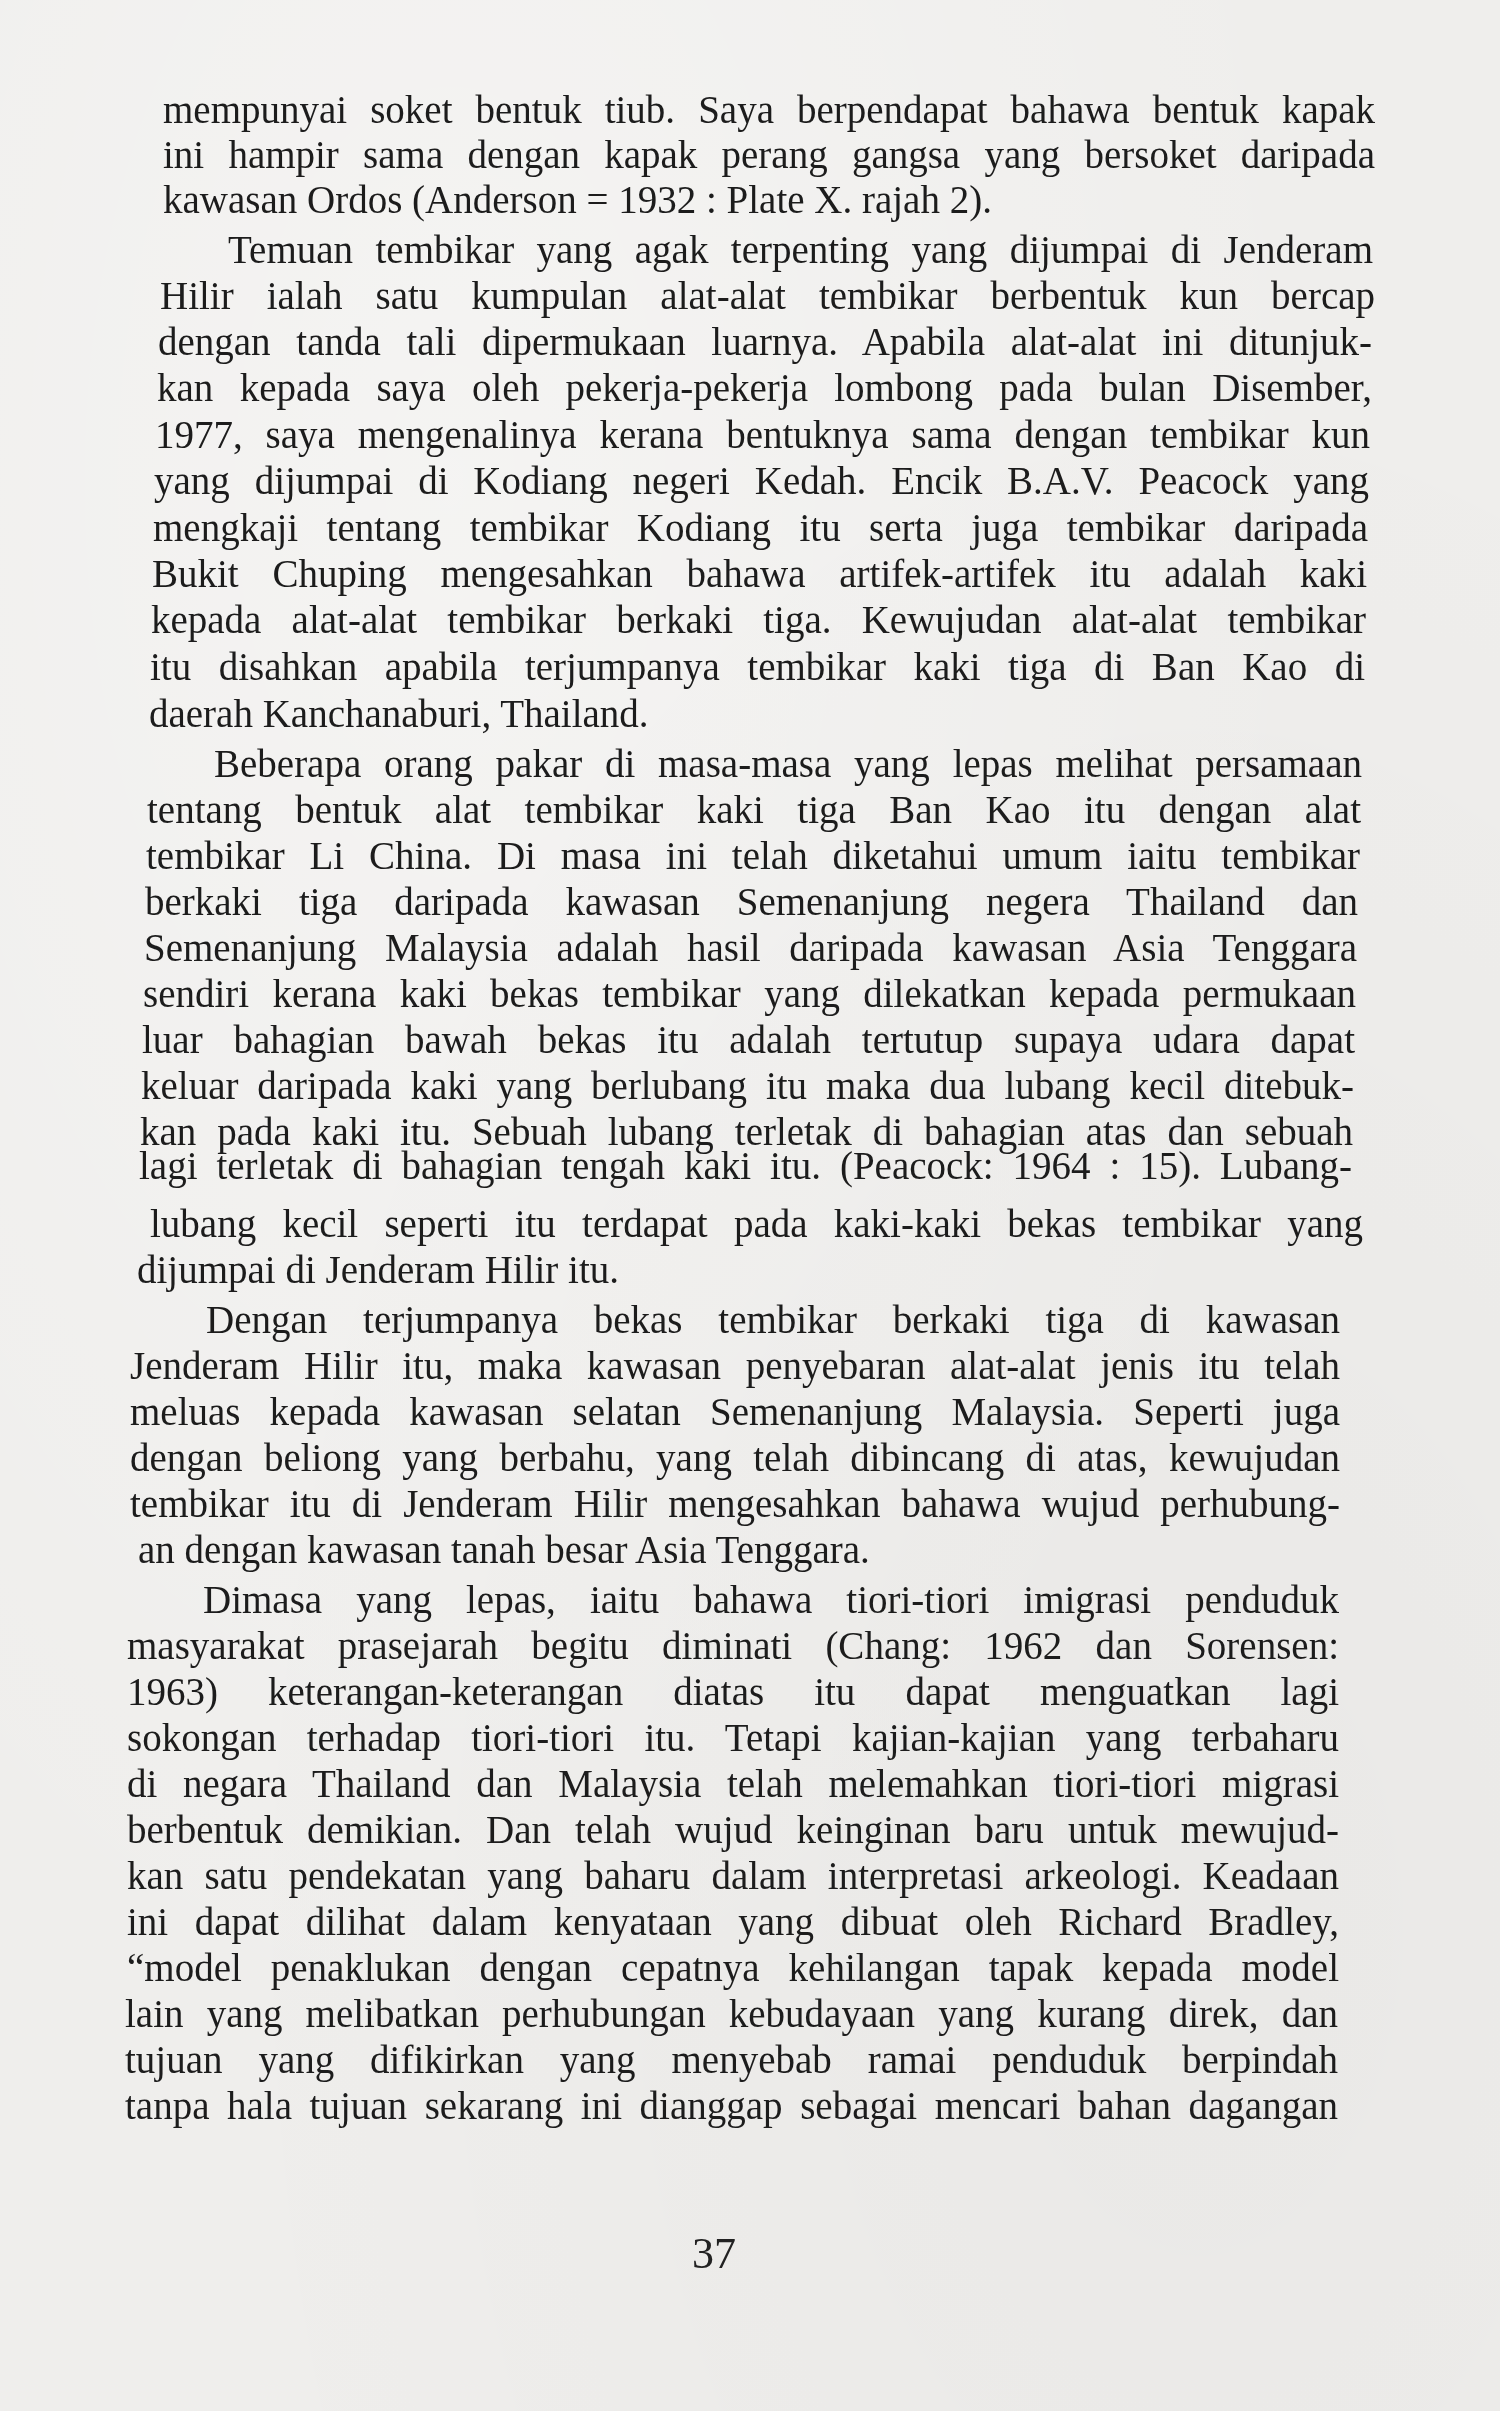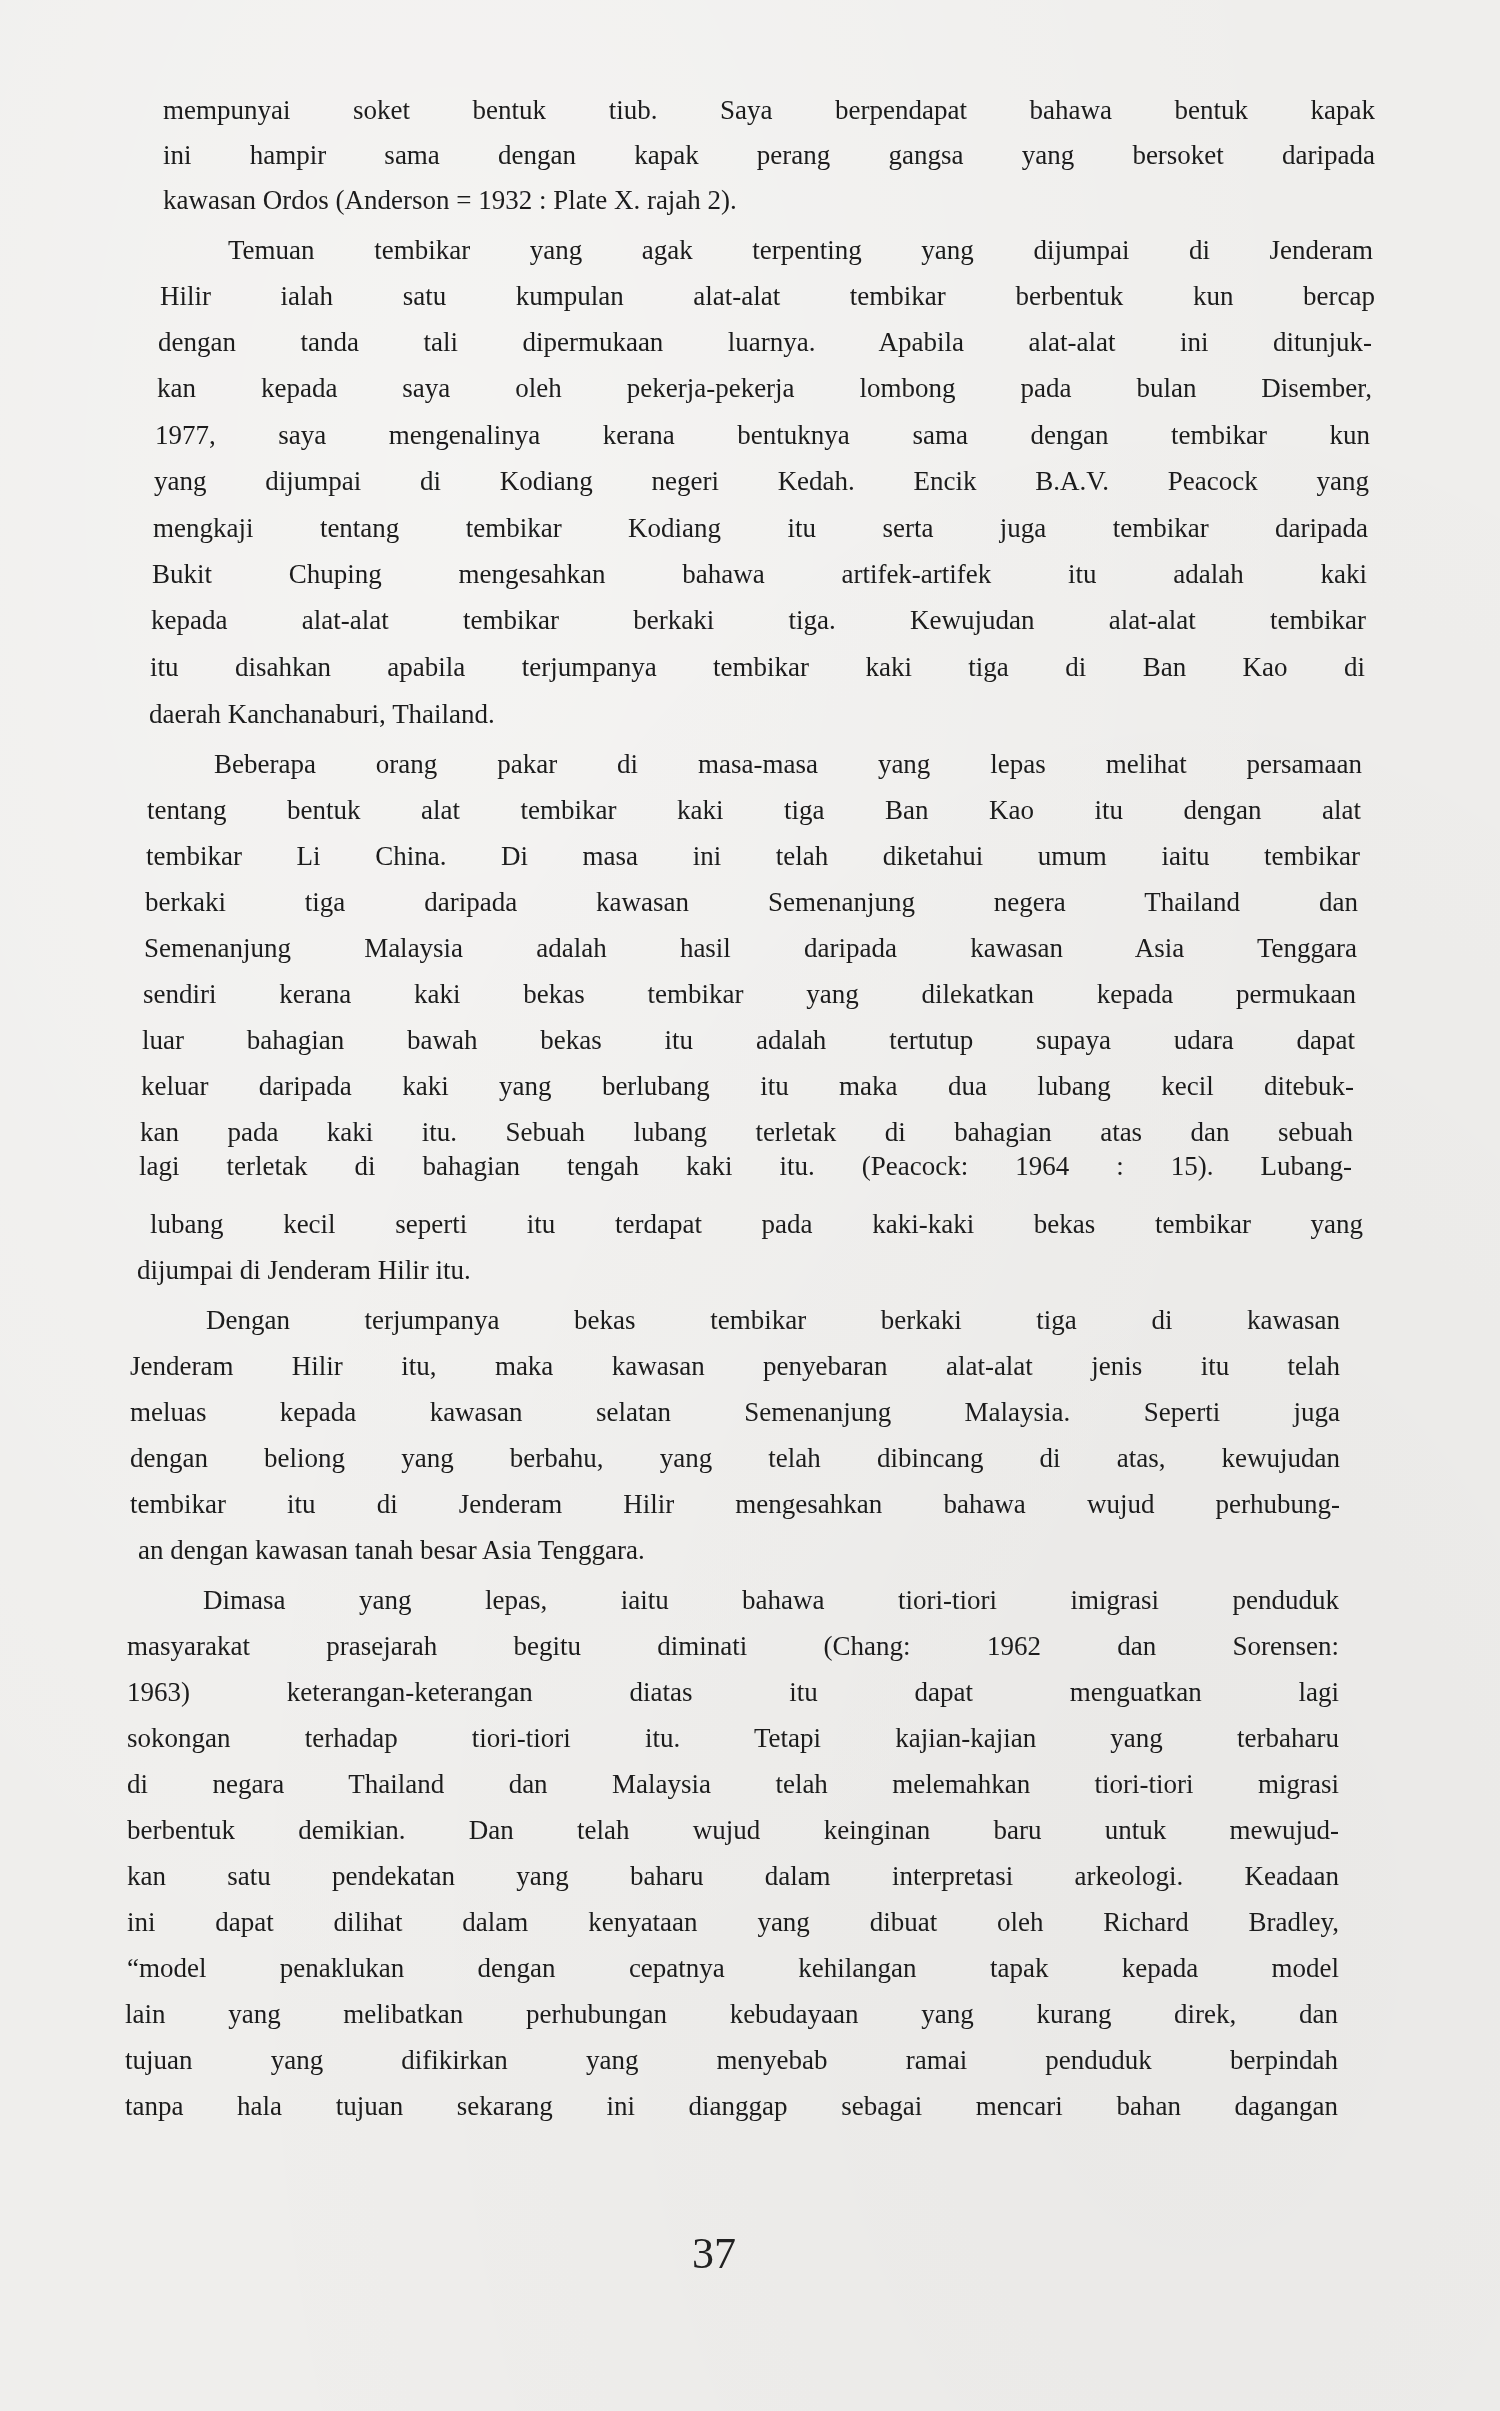--- a/index.html
+++ b/index.html
@@ -21,21 +21,21 @@
       width: 1500px;
       height: 2411px;
       background:
         radial-gradient(ellipse at 30% 20%, rgba(255,255,255,0.35), rgba(255,255,255,0) 60%),
         radial-gradient(ellipse at 80% 80%, rgba(0,0,0,0.025), rgba(0,0,0,0) 60%),
         #efeeec;
     }
     .line {
       position: absolute;
       white-space: nowrap;
-      font-size: 27px;
+      font-size: 39px;
       line-height: 44px;
       letter-spacing: 0px;
       transform-origin: left center;
       text-align: justify;
       text-align-last: justify;
       display: block;
       color: #1c1c1c;
     }
     .page-number {
       position: absolute;

